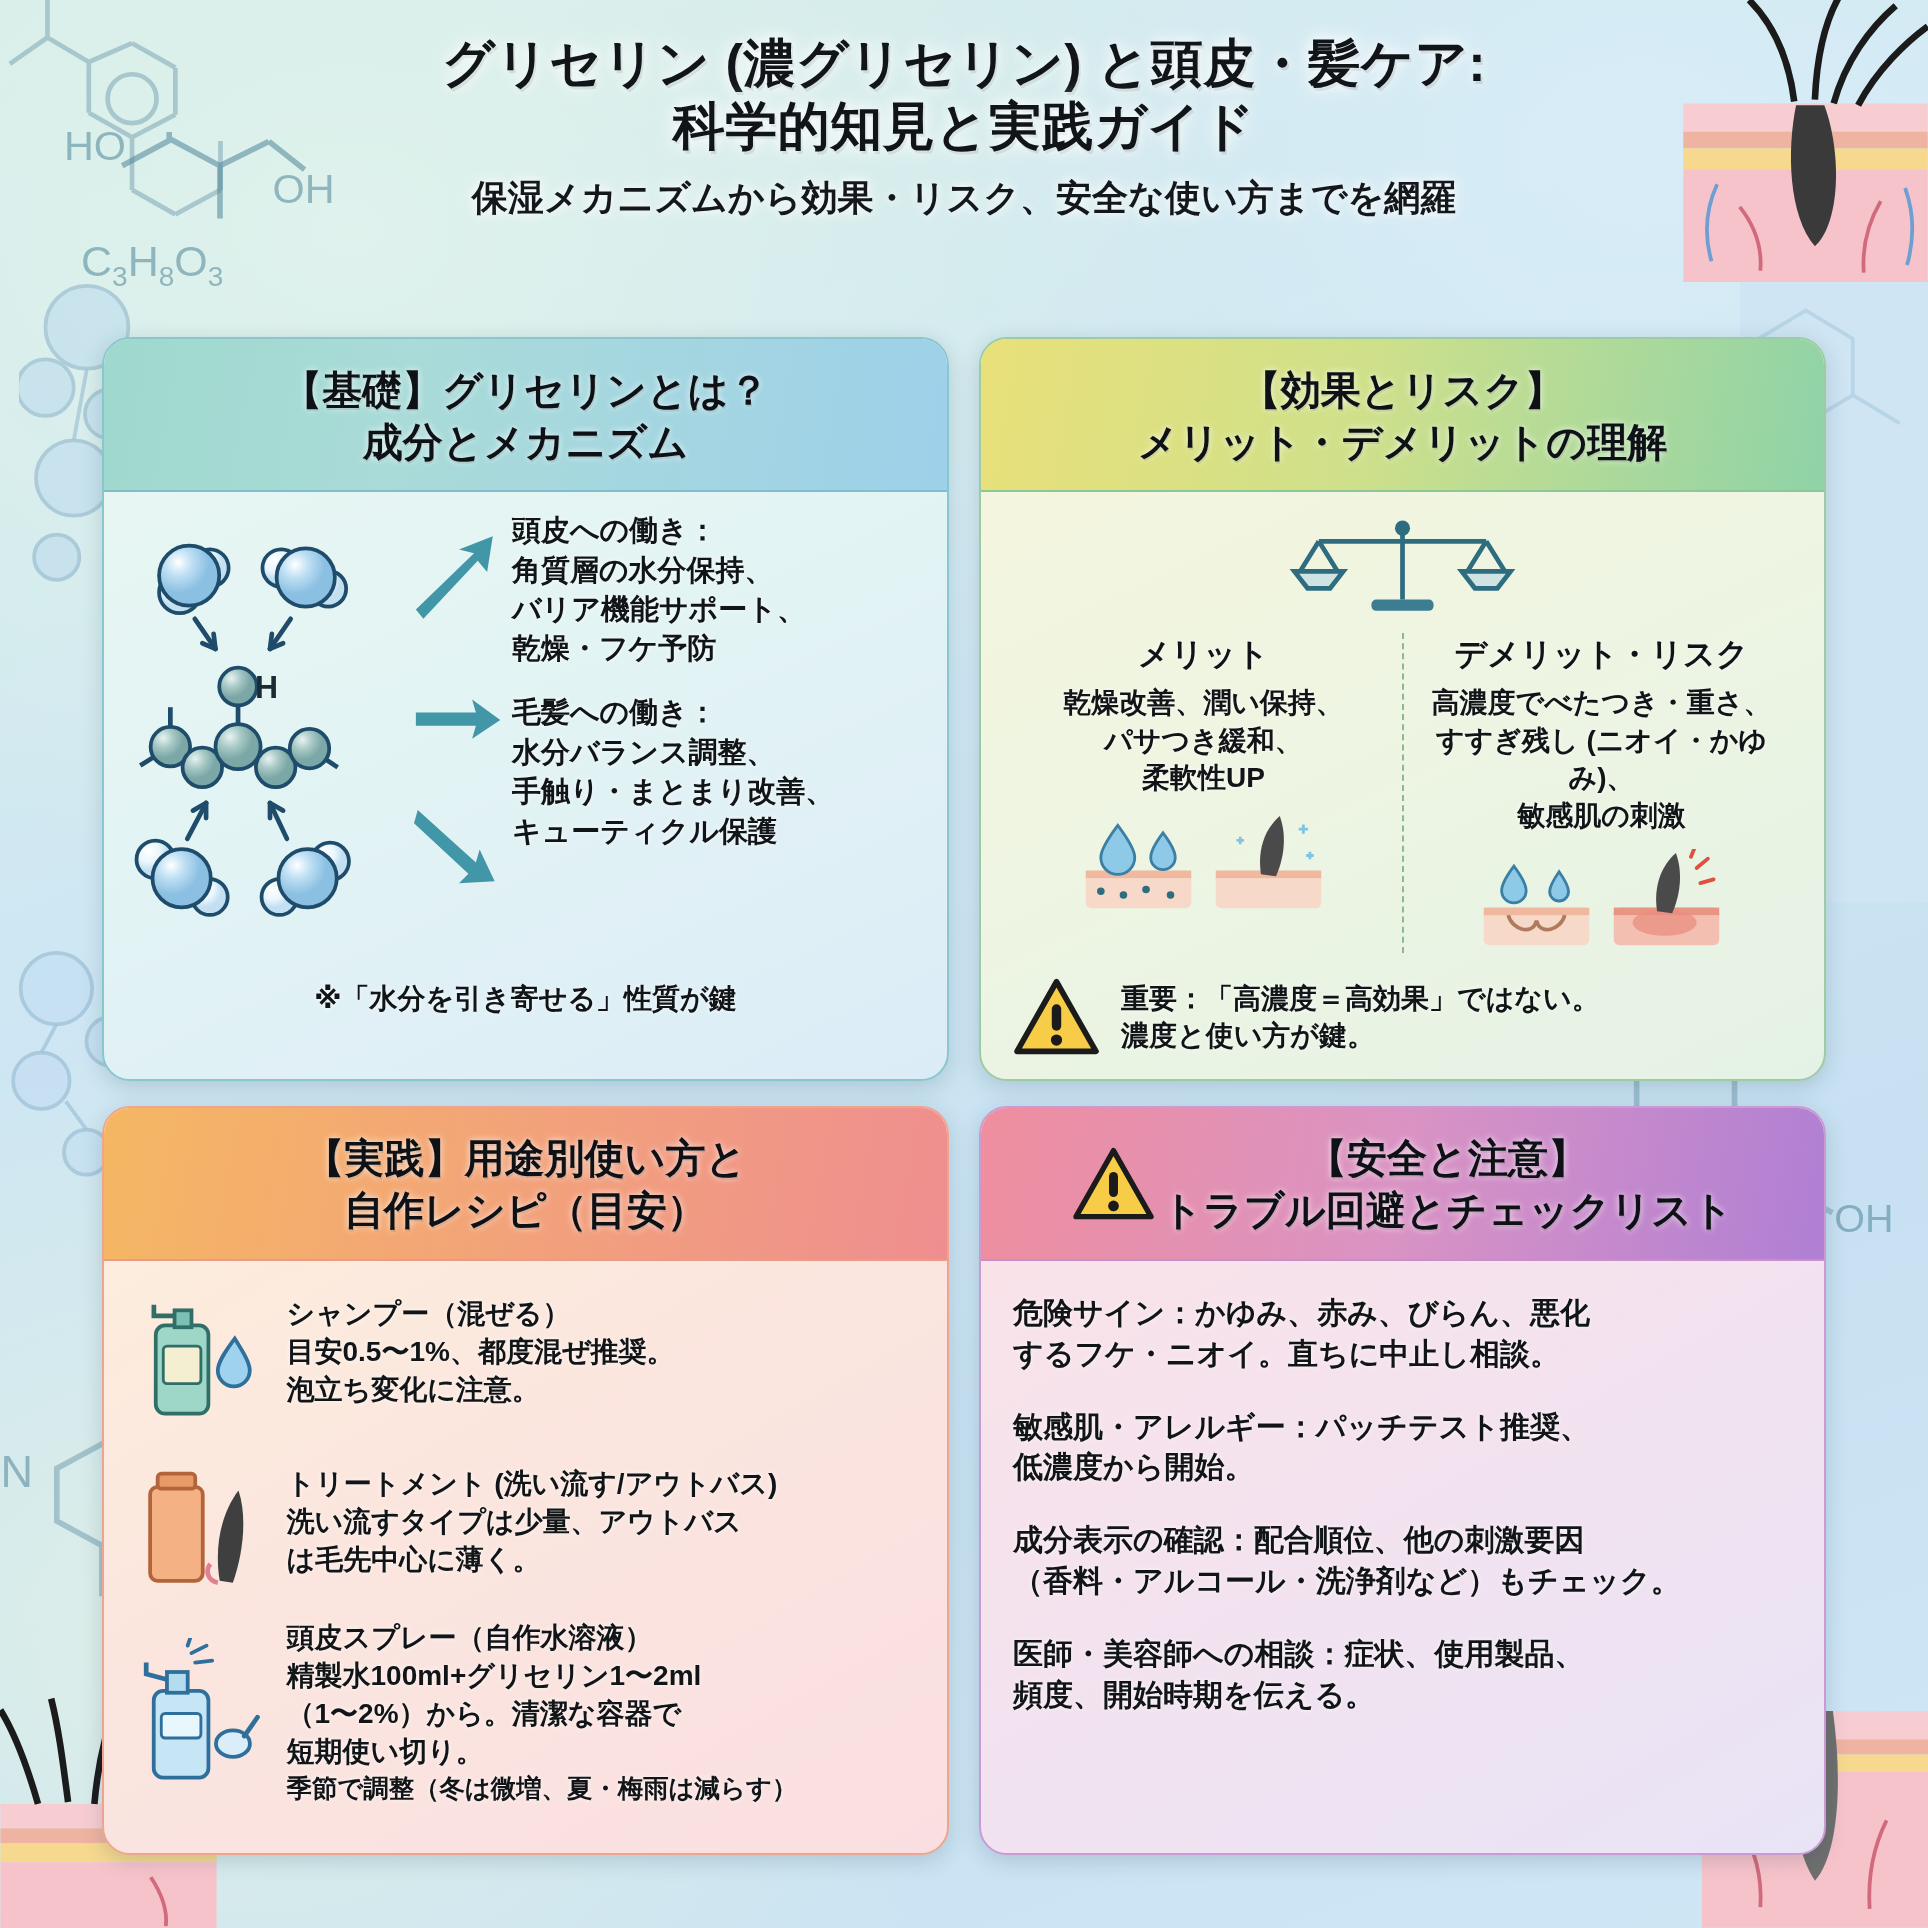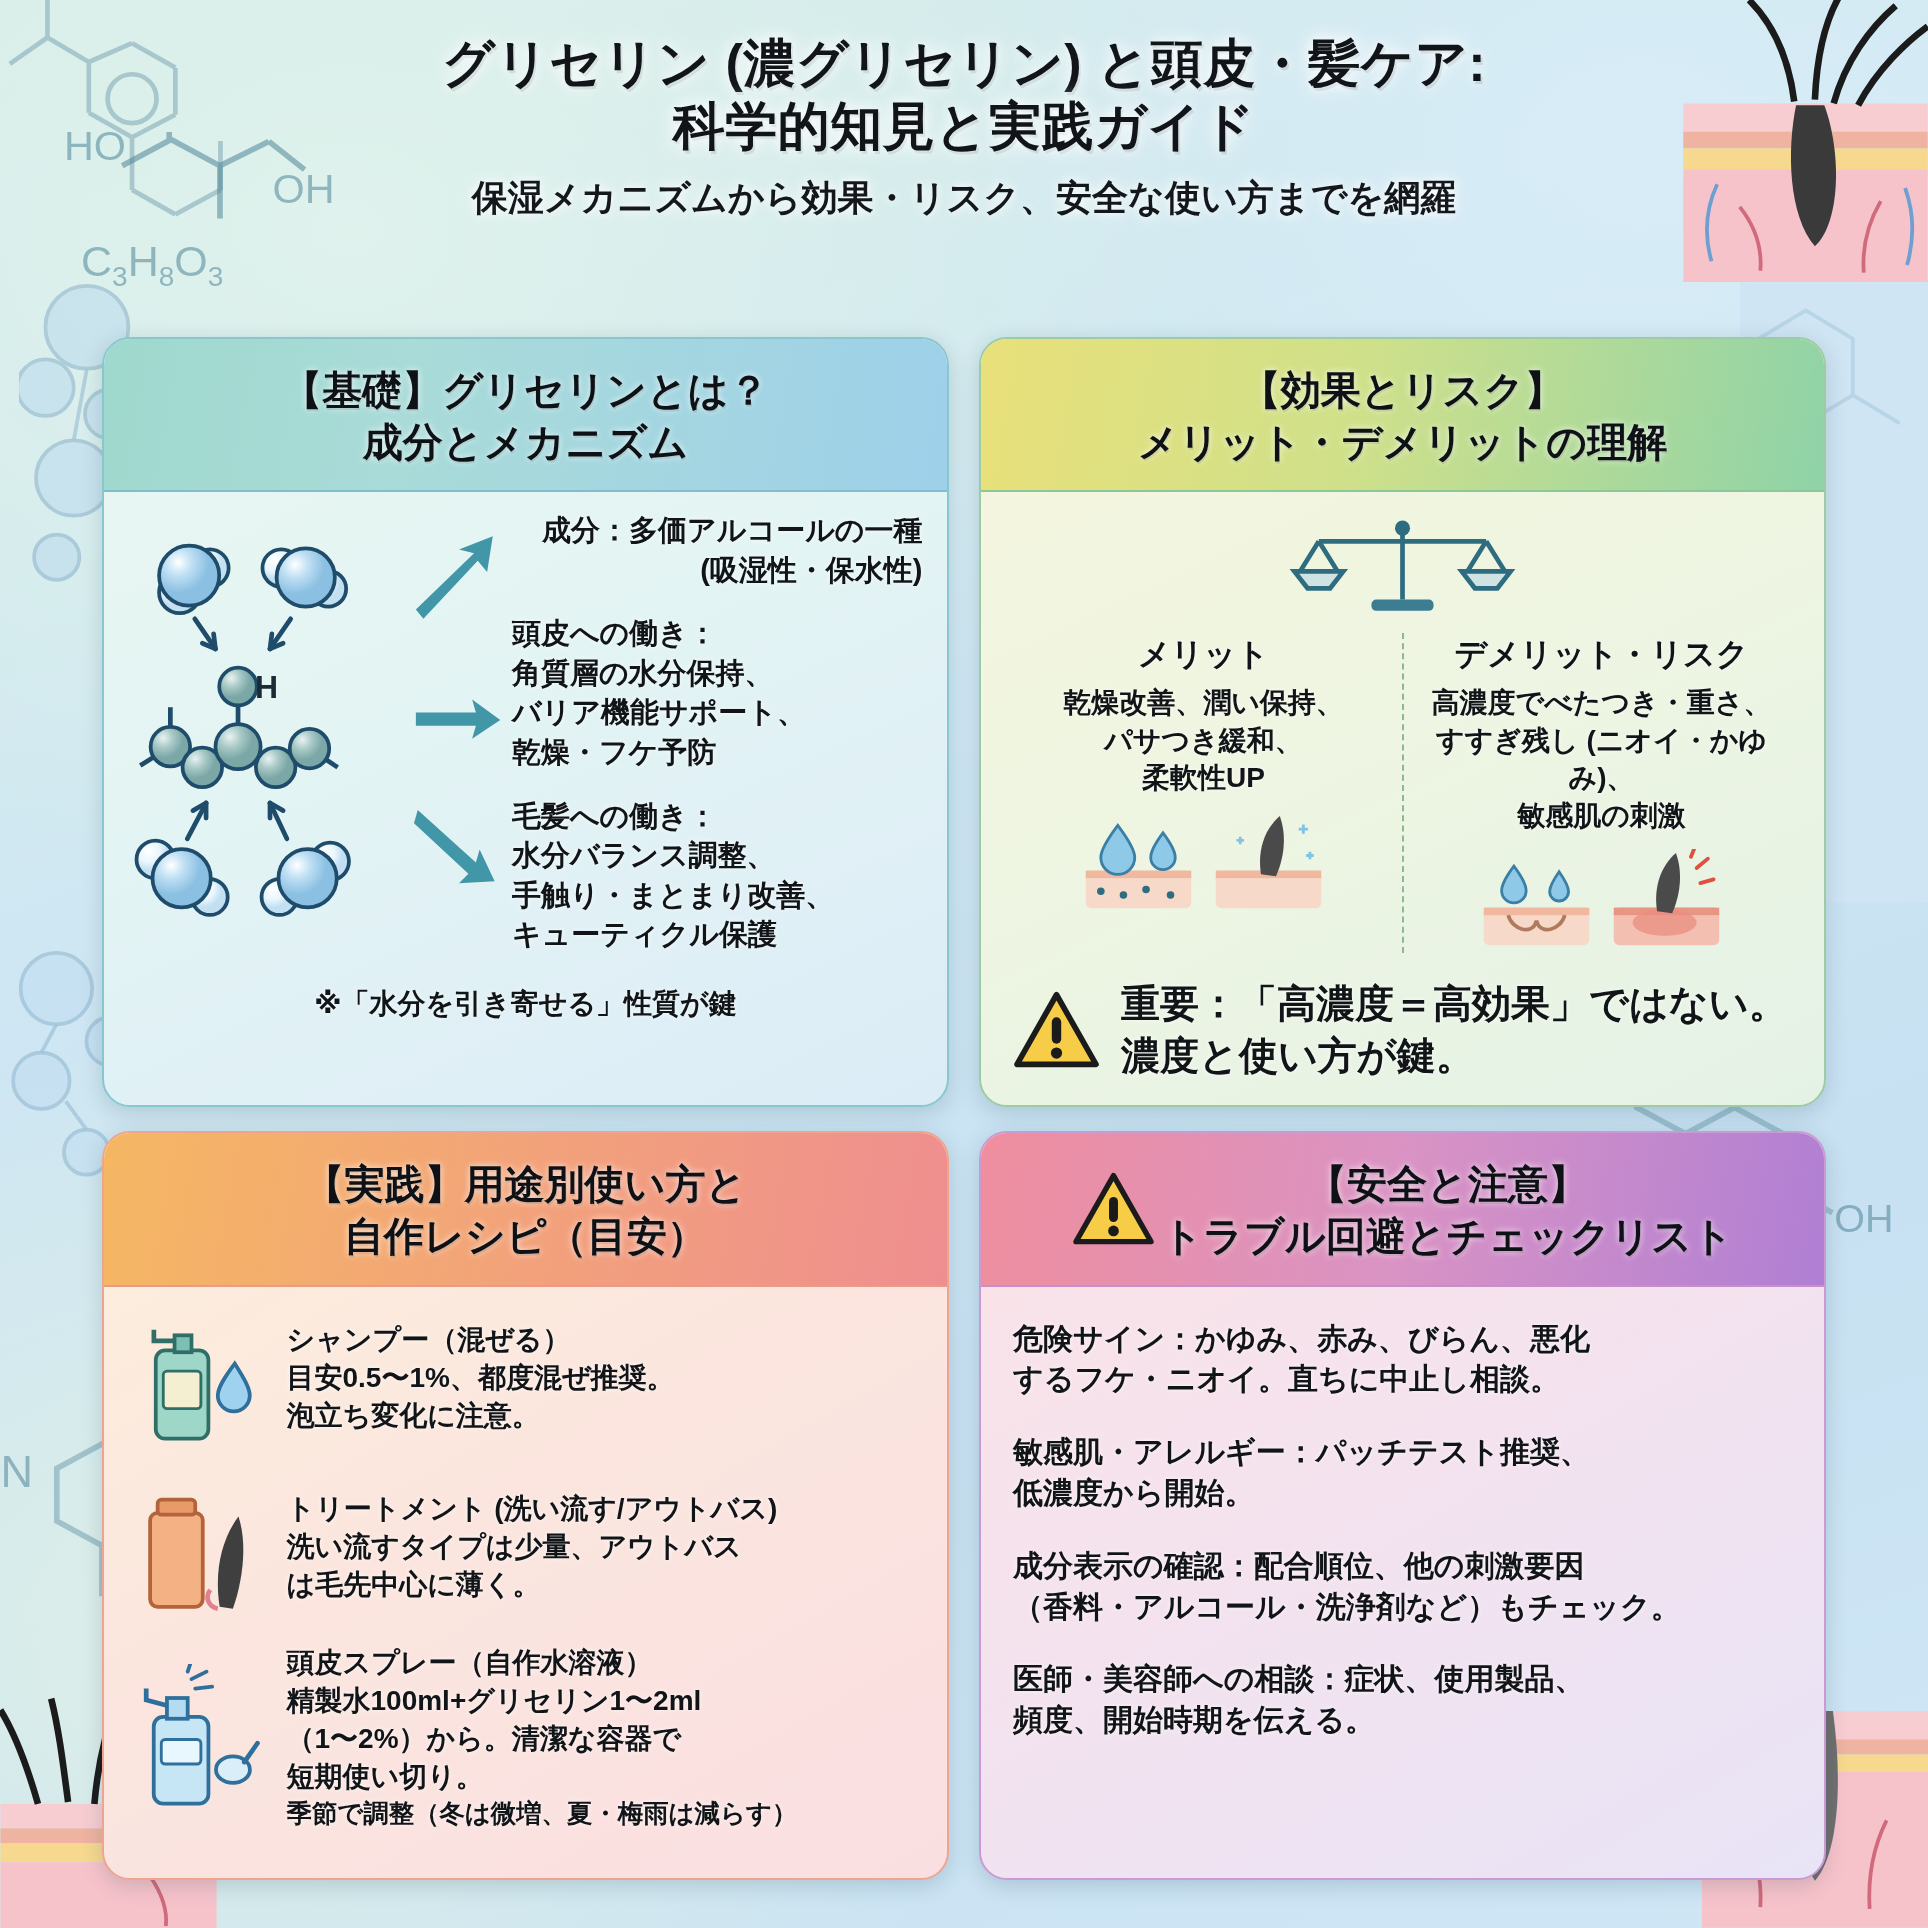--- a/index.html
+++ b/index.html
@@ -103,21 +103,21 @@
 
   
   .scale-wrap { text-align: center; margin-top: 1.9px; }
   .cols { display: flex; margin-top: 3.8px; }
   .col { flex: 1; text-align: center; padding: 0 5.6px; }
   .col.right { border-left: 2.8px dashed #8fb88f; }
   .col-h { font-size: 32px; font-weight: 700; color: #101418; margin-bottom: 7.5px; text-shadow: 0 0 5.6px rgba(255,255,255,.8); }
   .col-t { font-size: 28px; font-weight: 700; color: #121518; line-height: 1.34; text-shadow: 0 0 5.6px rgba(255,255,255,.8); }
   .mini-row { display: flex; justify-content: center; gap: 17px; margin-top: 15px; }
   .warn-row { display: flex; align-items: center; gap: 21px; margin-top: 24.5px; padding: 0 7.5px; }
-  .warn-txt { font-size: 39px; font-weight: 700; color: #121518; line-height: 1.34; text-shadow: 0 0 5.6px rgba(255,255,255,.8); }
+  .warn-txt { font-size: 28px; font-weight: 700; color: #121518; line-height: 1.34; text-shadow: 0 0 5.6px rgba(255,255,255,.8); }
 
   
   .recipe { display: flex; align-items: center; gap: 17px; margin-bottom: 24.5px; }
   .recipe .ic { flex: 0 0 141px; display: flex; justify-content: center; padding-top: 3.8px; }
   .recipe .tx { flex: 1; font-size: 28px; font-weight: 700; color: #121518; line-height: 1.36; text-shadow: 0 0 5.6px rgba(255,255,255,.8); }
   .recipe .tx .sm { font-size: 25.4px; }
 
   
   .c4-head-row { display: flex; align-items: center; justify-content: center; gap: 7px; }
   .c4-head-txt { text-align: center; }
@@ -385,24 +385,20 @@
           <svg width="90" height="414" viewBox="0 0 96 440">
             <g fill="#4196a8">
               <path d="M2 86 L64 26 L48 22 L84 8 L78 46 L68 34 L10 96 Z"></path>
               <path d="M2 196 L66 196 L62 182 L92 204 L62 224 L66 210 L2 210 Z"></path>
               <path d="M4 300 L66 356 L70 342 L86 376 L48 378 L58 368 L0 314 Z"></path>
             </g>
           </svg>
         </div>
 
         <div class="c1-right">
-          <div class="blk blk-l1">
-            <div class="txt">成分：多価アルコールの一種</div>
-            <div class="txt">(吸湿性・保水性)</div>
-          </div>
           <div class="blk">
             <div class="txt">頭皮への働き：</div>
             <div class="txt">角質層の水分保持、</div>
             <div class="txt">バリア機能サポート、</div>
             <div class="txt">乾燥・フケ予防</div>
           </div>
           <div class="blk">
             <div class="txt">毛髪への働き：</div>
             <div class="txt">水分バランス調整、</div>
             <div class="txt">手触り・まとまり改善、</div>

